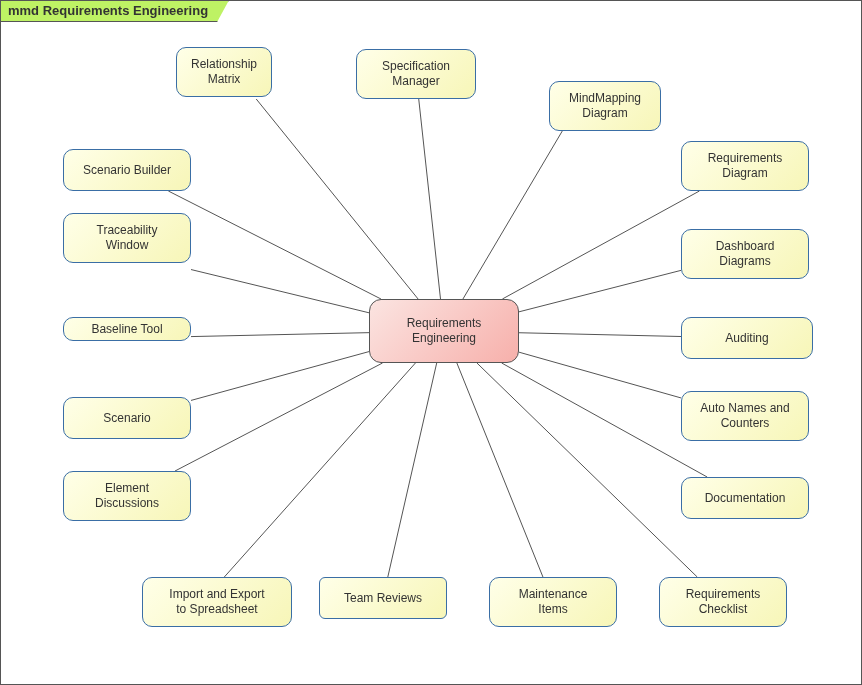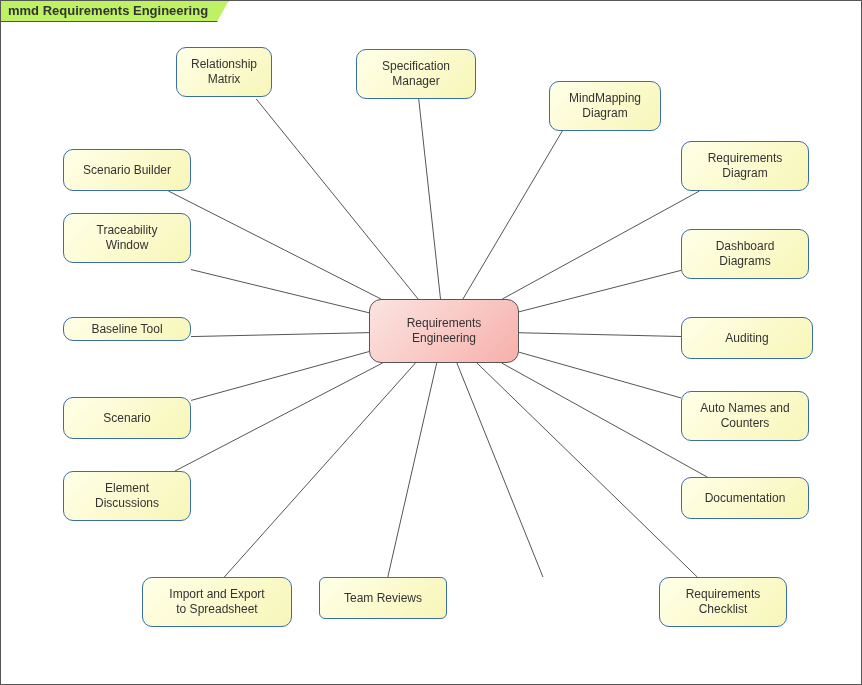--- a/index.html
+++ b/index.html
@@ -130,16 +130,19 @@
     </div>
     <div class="node" style="left: 680px; top: 476px; width: 128px; height: 42px;">
       <span>Documentation</span>
     </div>
     <div class="node" style="left: 141px; top: 576px; width: 150px; height: 50px;">
       <span>Import and Export<br>to Spreadsheet</span>
     </div>
     <div class="node" style="left: 318px; top: 576px; width: 128px; height: 42px; border-radius: 6px;">
       <span>Team Reviews</span>
     </div>
+    <div class="node" style="left: 488px; top: 576px; width: 128px; height: 50px;">
+      <span>Maintenance<br>Items</span>
+    </div>
     <div class="node" style="left: 658px; top: 576px; width: 128px; height: 50px;">
       <span>Requirements<br>Checklist</span>
     </div>
   </div>
 
 </body></html>

